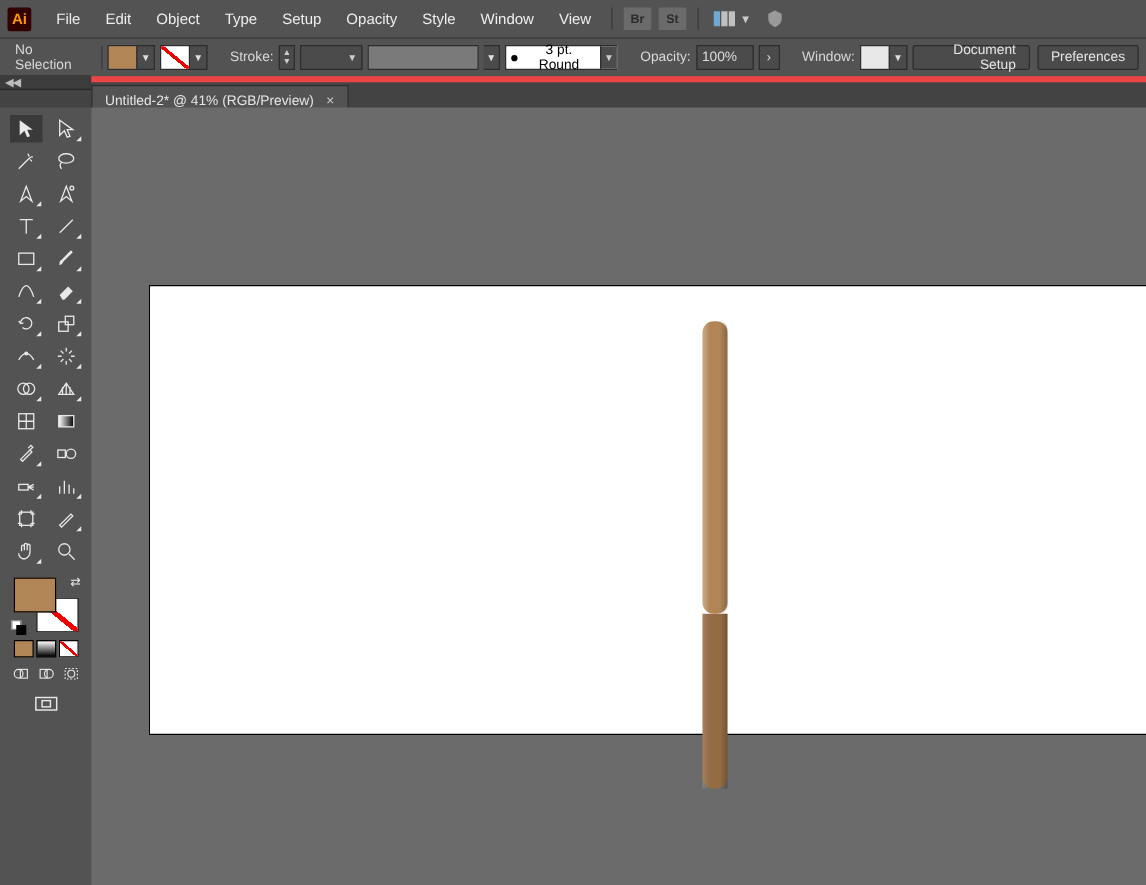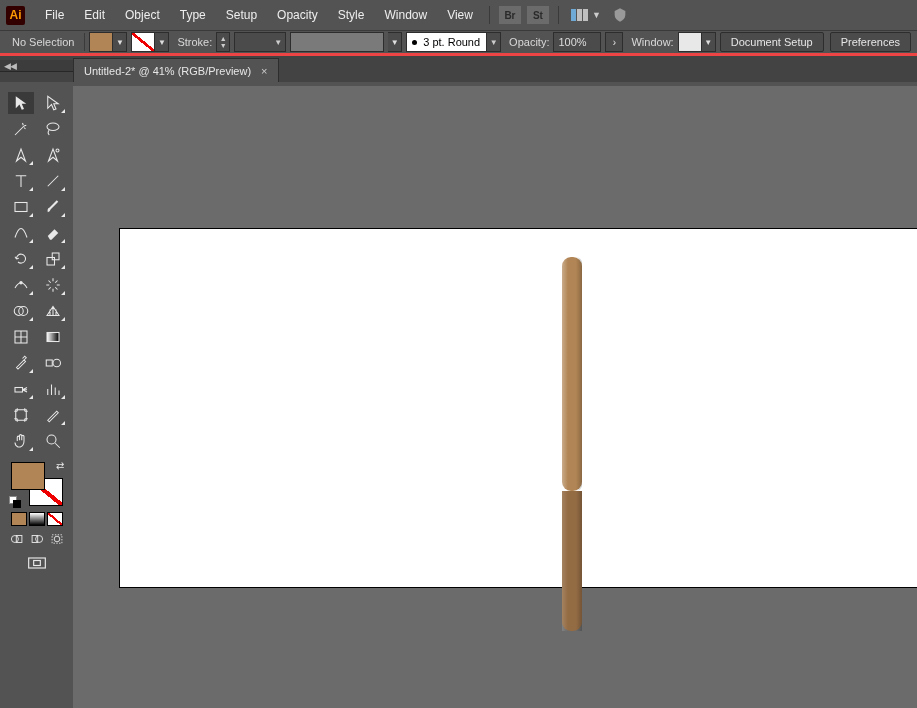--- a/index.html
+++ b/index.html
@@ -13,45 +13,45 @@
 .menubar .square-btn { width: 22px; height: 18px; background: #6b6b6b; color: #2a2a2a; font-size: 10px; font-weight: bold; display: flex; align-items: center; justify-content: center; margin: 0 3px; }
 .menubar .workspace { display:flex; align-items:center; margin:0 6px; }
 .menubar .workspace .bars { display:flex; gap:1px; margin-right:2px;}
 .menubar .workspace .bars span { display:block; width:5px; height:12px; background:#c0c0c0; }
 .menubar .workspace .bars span:nth-child(1){ background:#6fa9d6;}
 .menubar .chev { font-size:9px; color:#ccc; margin-left:2px;}
 .menubar .mic { width:18px; height:18px; display:flex; align-items:center; justify-content:center; margin-left:4px; }
 .menubar .mic svg { width:16px; height:16px; fill:#9a9a9a; }
 
 
-.controlbar { height: 26px; background: #535353; border-top:1px solid #3a3a3a; border-bottom:3px solid #ef4444; display:flex; align-items:center; padding:0 6px; font-size:11px; gap:4px; }
+.controlbar { height: 36px; background: #535353; border-top:1px solid #3a3a3a; border-bottom:5px solid #ef4444; display:flex; align-items:center; padding:0 6px; font-size:11px; gap:4px; }
 .controlbar .sel-label { color:#d8d8d8; padding:0 6px; }
 .swatch-dd { display:flex; align-items:center; border:1px solid #2d2d2d; background:#4b4b4b; height:20px; }
 .swatch-dd .swatch { width:22px; height:18px; }
 .swatch-dd .dd { width:14px; display:flex; align-items:center; justify-content:center; font-size:8px; color:#ddd; border-left:1px solid #2d2d2d; height:100%;}
 .fill-sw { background:#b18555; }
 .none-sw { background:#fff; position:relative; }
 .none-sw::after { content:""; position:absolute; left:0; top:0; right:0; bottom:0; background:linear-gradient(to top right, transparent 45%, #e00 45%, #e00 55%, transparent 55%); }
-.controlbar .lbl { color:#d8d8d8; margin-left:4px; }
+.controlbar .lbl { color:#d8d8d8; margin-left:14px; }
 .spin { width:14px; height:20px; display:flex; flex-direction:column; justify-content:center; gap:0; border:1px solid #2d2d2d; background:#4b4b4b;}
 .spin span { font-size:7px; line-height:7px; text-align:center; color:#ccc;}
 .weight-field { width:52px; height:20px; border:1px solid #2d2d2d; background:#4b4b4b; display:flex; align-items:center; justify-content:flex-end; padding-right:3px;}
 .weight-field .dd { font-size:8px; color:#ccc;}
 .profile-field { width:94px; height:20px; border:1px solid #2d2d2d; background:#7a7a7a;}
 .profile-dd { width:14px; height:20px; border:1px solid #2d2d2d; border-left:none; background:#4b4b4b; display:flex; align-items:center; justify-content:center; font-size:8px;}
 .brush-block { display:flex; align-items:center; height:20px; border:1px solid #2d2d2d; background:#fff; }
 .brush-block .dot { width:14px; display:flex; align-items:center; justify-content:center;}
 .brush-block .dot span { width:5px; height:5px; background:#000; border-radius:50%;}
 .brush-block .txt { font-size:11px; color:#000; padding:0 6px 0 2px;text-align:center;}
 .brush-block .dd { width:14px; height:100%; background:#4b4b4b; color:#ccc; font-size:8px; display:flex; align-items:center; justify-content:center; border-left:1px solid #2d2d2d;}
 .opac-field { width:48px; height:20px; border:1px solid #2d2d2d; background:#4b4b4b; display:flex; align-items:center; padding:0 4px; color:#ddd; font-size:11px;}
 .arrow-btn { width:18px; height:20px; border:1px solid #2d2d2d; background:#4b4b4b; display:flex; align-items:center; justify-content:center; font-size:10px;}
 .style-sw { width:22px; height:18px; background:#e8e8e8;}
 .right-btns { margin-left:auto; display:flex; gap:6px;}
-.pill-btn { height:20px; padding:0 10px; border:1px solid #2d2d2d; background:#4b4b4b; color:#e6e6e6; font-size:11px; display:flex; align-items:center; border-radius:2px;}
+.pill-btn { height:20px; padding:0 10px; border:1px solid #2d2d2d; background:#4b4b4b; color:#e6e6e6; font-size:11px; display:flex; align-items:center; border-radius:2px;text-align:right;}
 
 
 .tabstrip { height:26px; background:#434343; display:flex; align-items:flex-end; padding-left:73px;}
 .tab { height:24px; background:#535353; border:1px solid #2d2d2d; border-bottom:none; display:flex; align-items:center; padding:0 10px; font-size:11px; gap:10px; color:#e6e6e6;}
 .tab .x { font-size:11px; color:#ccc;}
 
 
 .collapse-strip { position:absolute; left:0; top:60px; width:73px; height:12px; background:#3c3c3c; border-bottom:1px solid #272727; display:flex; align-items:center; padding-left:4px;}
 .collapse-strip span { font-size:9px; color:#bcbcbc; letter-spacing:-1px;}
 .toolbar { position:absolute; left:0; top:86px; width:73px; background:#535353; padding:6px 6px 10px 6px;}

